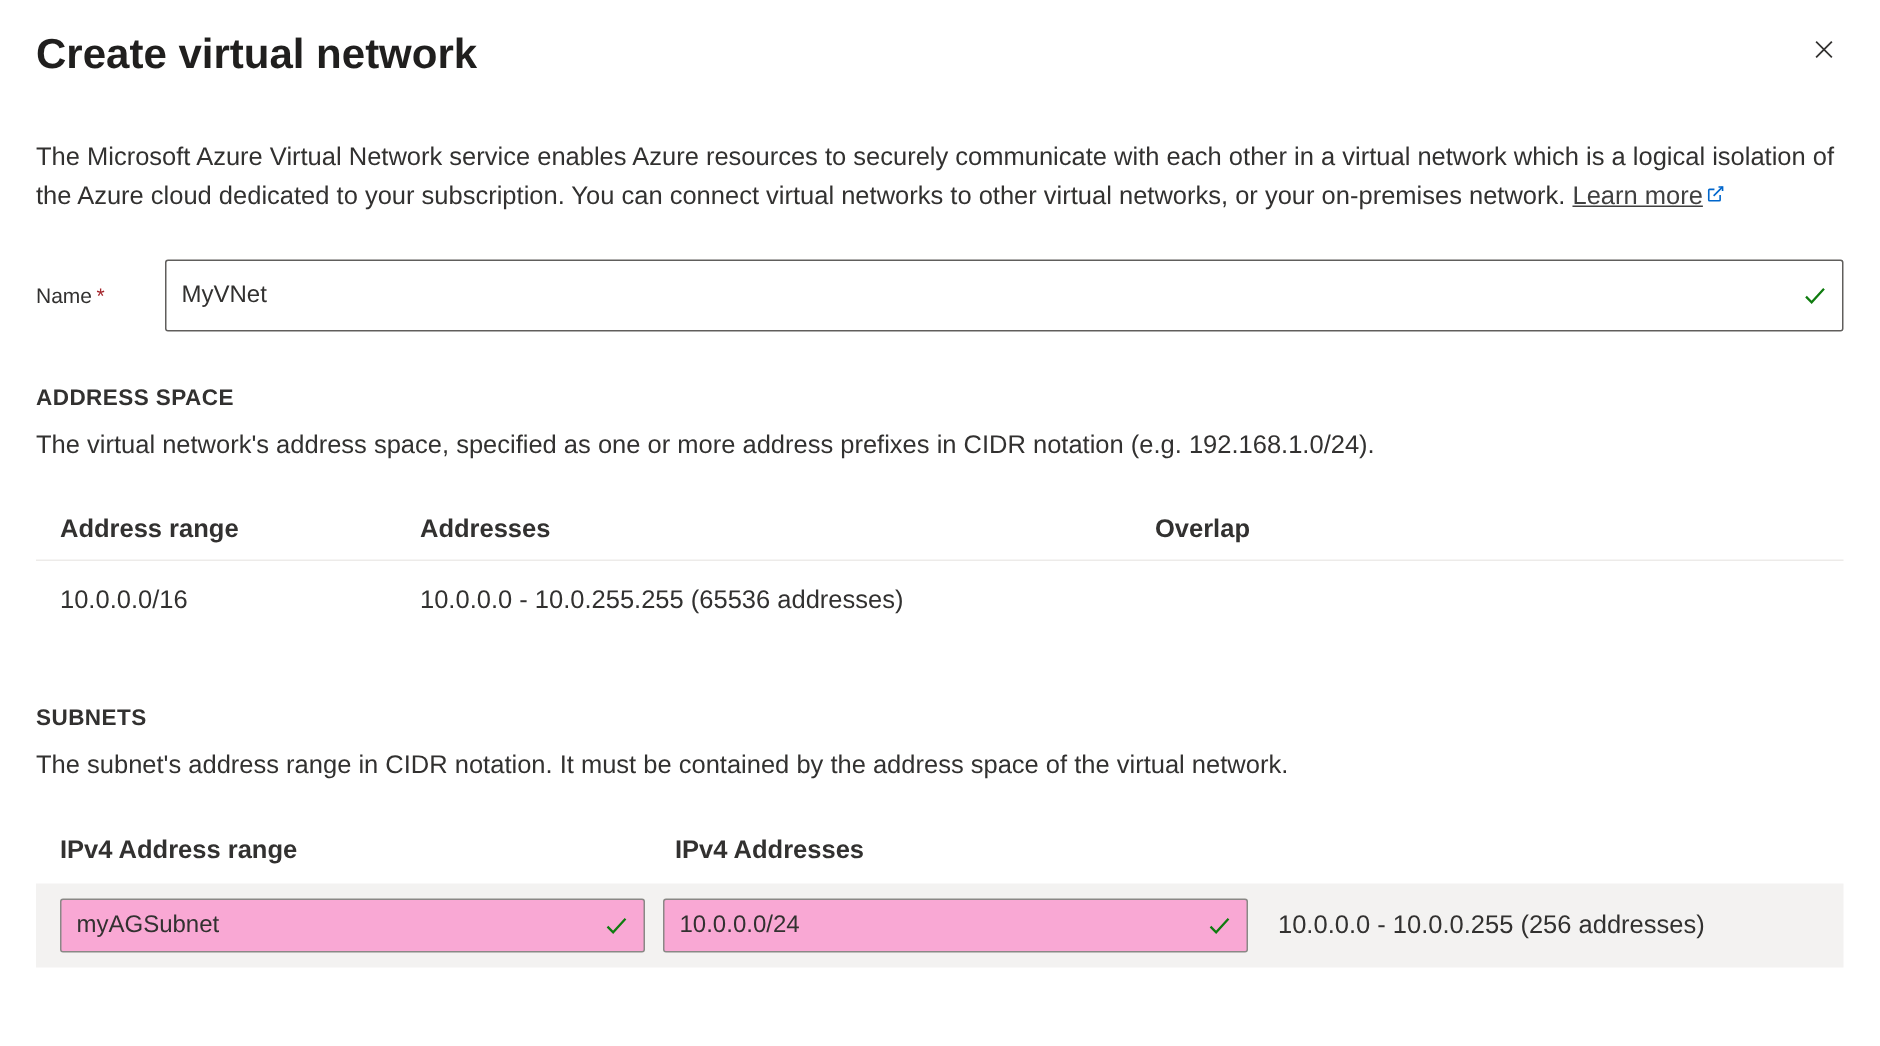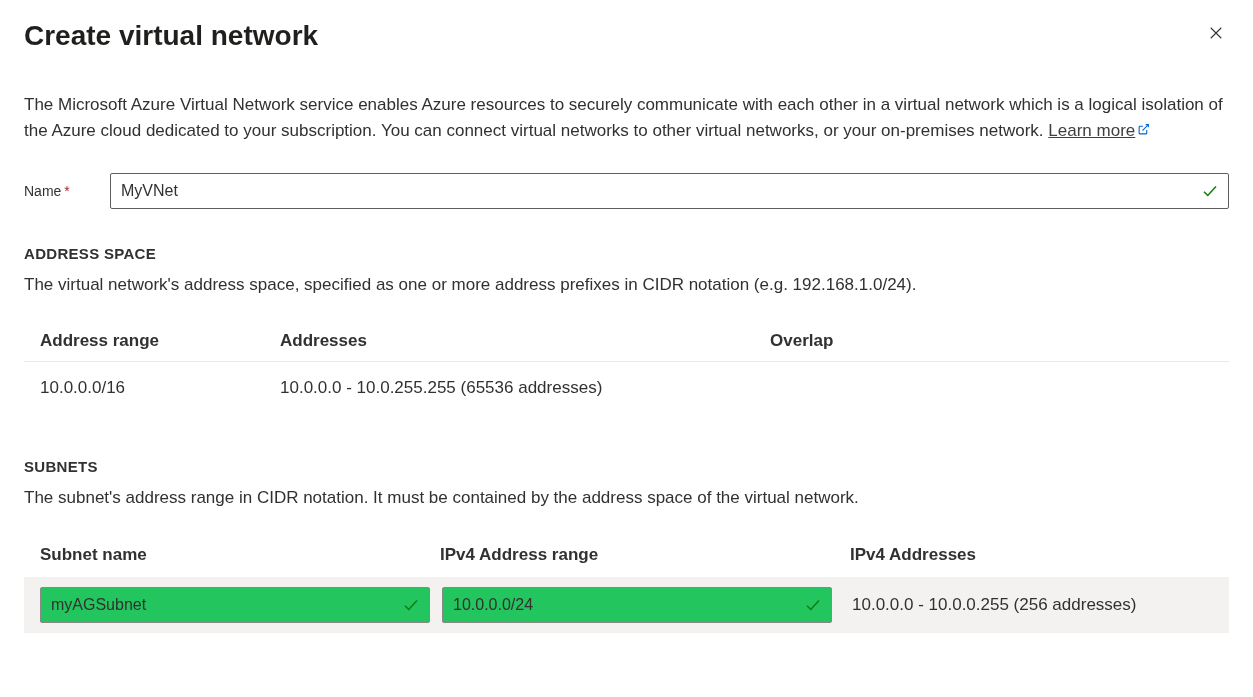--- a/index.html
+++ b/index.html
@@ -68,21 +68,21 @@
     .required {
       color: #a4262c;
       margin-left: 3px;
     }
     .input-wrapper {
       position: relative;
       flex: 1;
     }
     .text-input {
       width: 100%;
-      height: 36px;
+      height: 48px;
       padding: 6px 36px 6px 10px;
       font-size: 16px;
       font-family: inherit;
       border: 1px solid #8a8886;
       border-radius: 2px;
       outline: none;
       color: #323130;
     }
     .text-input.validated {
       border-color: #605e5c;
@@ -156,21 +156,21 @@
     .subnet-input {
       width: 100%;
       height: 36px;
       padding: 6px 36px 6px 10px;
       font-size: 16px;
       font-family: inherit;
       border: 1px solid #8a8886;
       border-radius: 2px;
       outline: none;
       color: #323130;
-      background: #22c55e;
+      background: #f9a8d4;
     }
     .subnet-addresses {
       font-size: 17px;
       color: #323130;
       padding-left: 8px;
     }
   </style>
 </head>
 <body>
 
@@ -218,21 +218,20 @@
     <div class="td col-1">10.0.0.0/16</div>
     <div class="td col-2">10.0.0.0 - 10.0.255.255 (65536 addresses)</div>
   </div>
 </div>
 
 <div class="subnets-section">
   <div class="section-heading">SUBNETS</div>
   <p class="section-description">The subnet's address range in CIDR notation. It must be contained by the address space of the virtual network.</p>
 
   <div class="subnets-header-row">
-    <div class="th sub-col-1">Subnet name</div>
     <div class="th sub-col-2">IPv4 Address range</div>
     <div class="th sub-col-3">IPv4 Addresses</div>
   </div>
 
   <div class="subnets-input-row">
     <div class="subnet-input-wrapper">
       <input type="text" class="subnet-input" value="myAGSubnet" style="">
       <svg class="check-icon" viewBox="0 0 24 24" fill="none" stroke="#107c10" stroke-width="2">
         <polyline points="4 13 9 18 20 6"></polyline>
       </svg>

